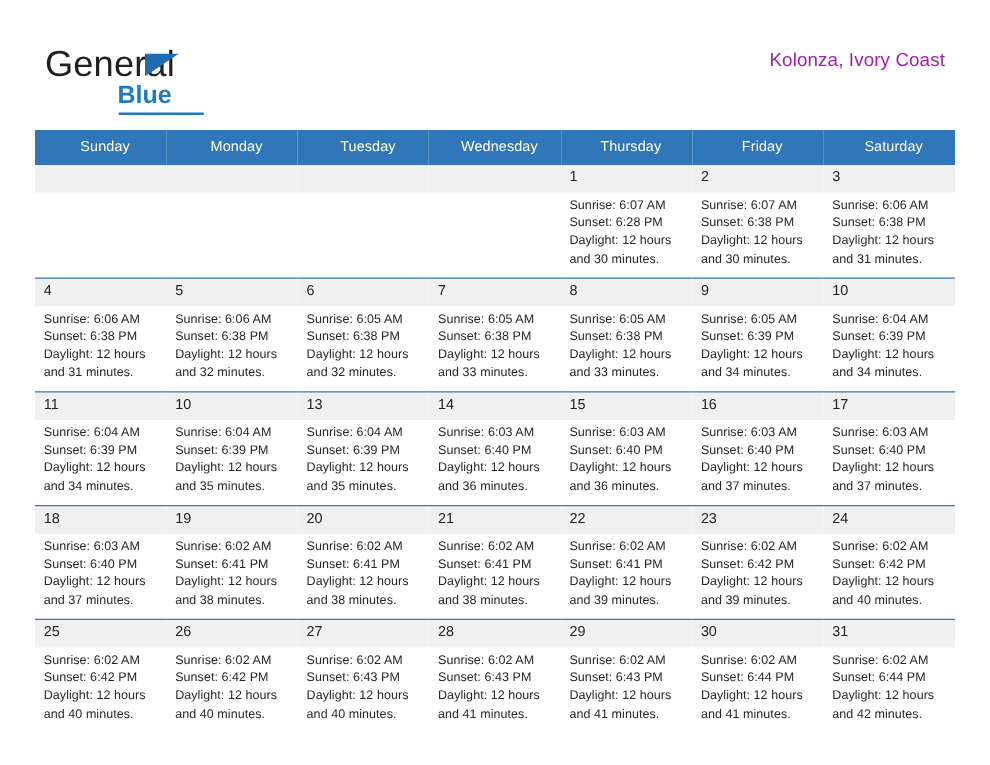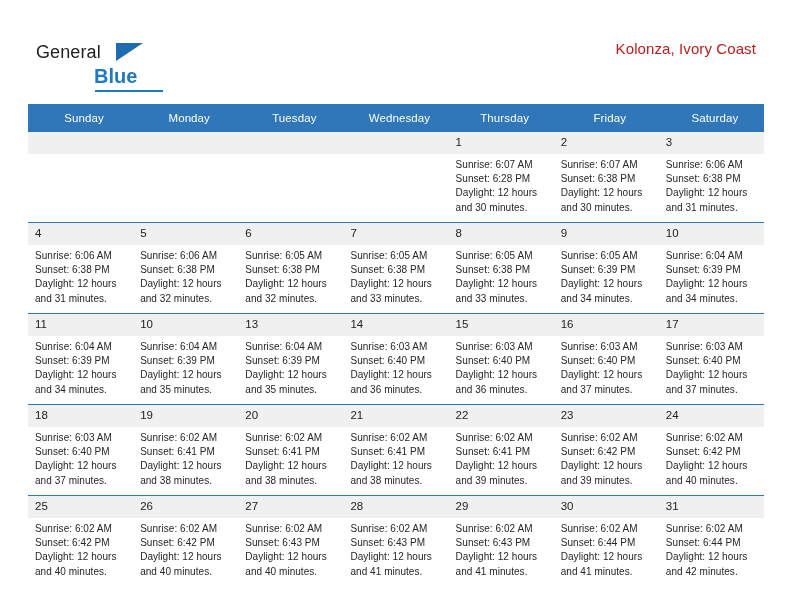--- a/index.html
+++ b/index.html
@@ -33,21 +33,21 @@
     position: absolute;
     left: 36px;
     top: 38px;
     width: 210px;
     height: 56px;
   }
   .logo-general {
     position: absolute;
     left: 0;
     top: 0;
-    font-size: 18px;
+    font-size: 29px;
     line-height: 28px;
     color: #231f20;
     letter-spacing: 0.1px;
     font-family: "Liberation Sans", sans-serif;
   }
   .logo-triangle {
     position: absolute;
     left: 80px;
     top: 5px;
     width: 0;
@@ -84,21 +84,21 @@
     font-size: 27px;
     line-height: 34px;
     color: #0f0f0f;
     font-weight: normal;
     margin: 0;
     letter-spacing: 0.2px;
   }
   .cal-subtitle {
     font-size: 15px;
     line-height: 22px;
-    color: #b91c1c;
+    color: #a21caf;
     margin: 6px 0 0 0;
     letter-spacing: 0.1px;
   }
 
   
   .calendar {
     position: absolute;
     left: 28px;
     top: 104px;
     width: 736px;

